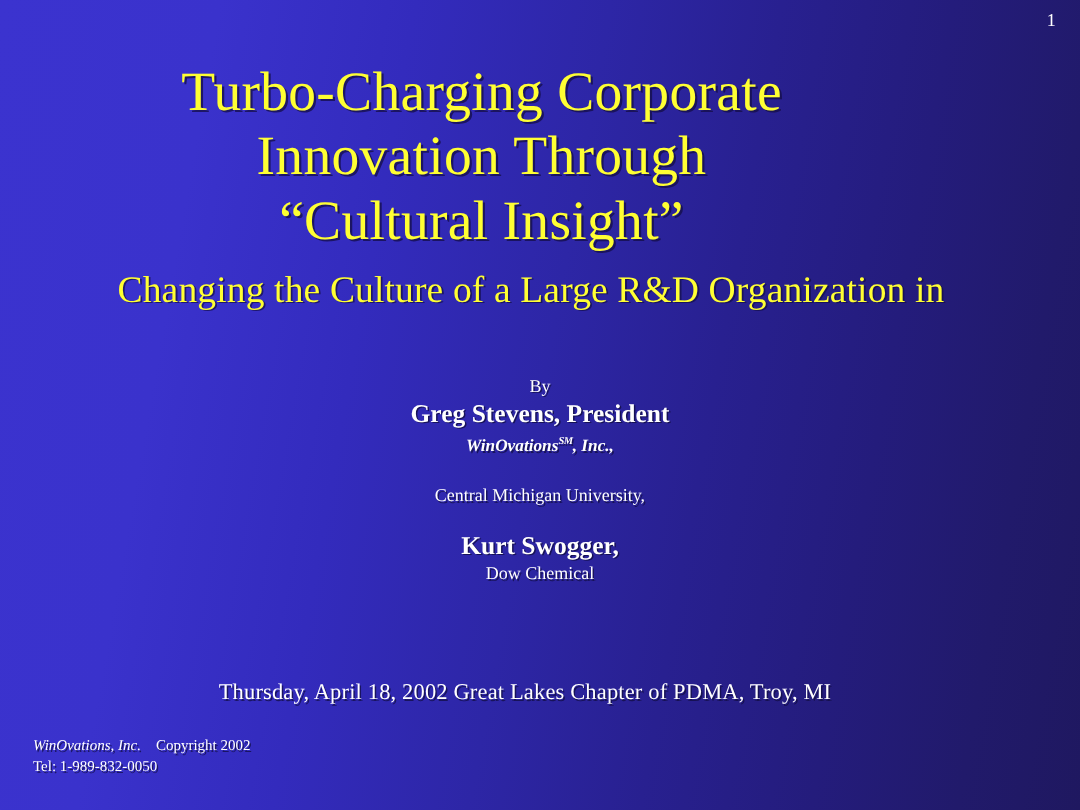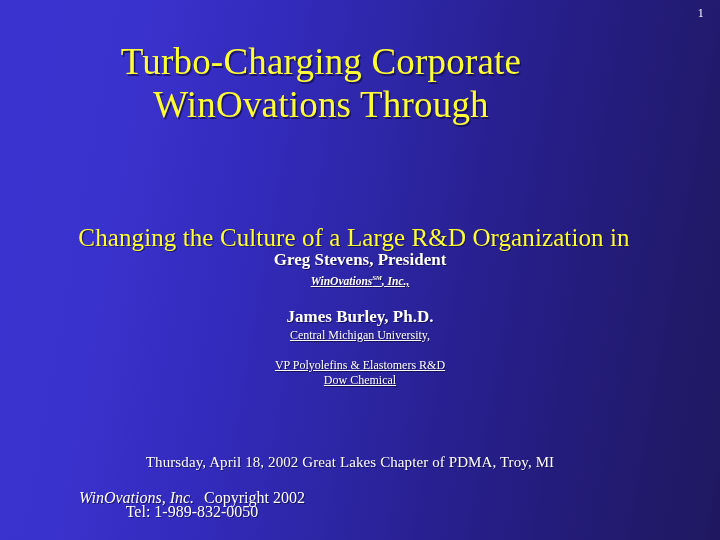--- a/index.html
+++ b/index.html
@@ -55,21 +55,20 @@
     white-space: nowrap;
   }
 
   
   #subtitle-block {
     position: absolute;
     top: 179px;
     left: 0;
     width: 708px;
     text-align: center;
-    margin-top: 44px;
   }
   .subtitle-line {
     color: #ffff33;
     font-size: 25px;
     line-height: 30px;
     letter-spacing: 0.1px;
     text-shadow: 1.2px 1.2px 0 rgba(20,14,70,0.7);
     white-space: nowrap;
   }
 
@@ -91,21 +90,20 @@
   .author-name {
     font-size: 17px;
     line-height: 22px;
     font-weight: bold;
     text-shadow: 1px 1px 0 rgba(16,12,60,0.75);
   }
   .author-org {
     font-size: 12px;
     line-height: 15px;
     text-shadow: 1px 1px 0 rgba(16,12,60,0.7);
-    text-decoration: underline;
   }
   .author-org.ital {
     font-style: italic;
     font-weight: bold;
     font-size: 11.5px;
   }
   .sm-mark {
     font-size: 7px;
     vertical-align: super;
     font-style: italic;
@@ -127,25 +125,25 @@
     line-height: 19px;
     letter-spacing: 0.1px;
     text-shadow: 1px 1px 0 rgba(16,12,60,0.7);
     white-space: nowrap;
   }
 
   
   #footer-block {
     position: absolute;
     top: 491px;
-    left: 42px;
+    left: 22px;
     width: 300px;
-    text-align: center;
-    color: #ffffff;
-    font-size: 16px;
+    text-align: left;
+    color: #ffffff;
+    font-size: 10px;
     line-height: 13.5px;
     text-shadow: 1px 1px 0 rgba(16,12,60,0.7);
   }
   #footer-block .legal {
     white-space: nowrap;
   }
   .company-ital {
     font-style: italic;
   }
   .copyright-sep {
@@ -155,46 +153,47 @@
 </style>
 </head>
 <body>
 
 <div id="slide">
 
   <div id="page-number">1</div>
 
   <div id="title-block">
     <div class="title-line">Turbo-Charging Corporate</div>
-    <div class="title-line">WinOvations Through</div>
+    <div class="title-line">Innovation Through</div>
+    <div class="title-line">“Cultural Insight”</div>
   </div>
 
   <div id="subtitle-block">
     <div class="subtitle-line">Changing the Culture of a Large R&amp;D Organization in</div>
   </div>
 
   <div id="authors-block">
 
+    <div class="by-line">By</div>
 
     <div class="author-group">
       <div class="author-name">Greg Stevens, President</div>
       <div class="author-org ital"><span>WinOvations</span><span class="sm-mark">SM</span><span>, Inc.,</span></div>
     </div>
 
     <div class="gap-a"></div>
 
     <div class="author-group">
-      <div class="author-name">James Burley, Ph.D.</div>
       <div class="author-org">Central Michigan University,</div>
     </div>
 
     <div class="gap-b"></div>
 
     <div class="author-group">
-      <div class="author-org">VP Polyolefins &amp; Elastomers R&amp;D</div>
+      <div class="author-name">Kurt Swogger,</div>
       <div class="author-org">Dow Chemical</div>
     </div>
 
   </div>
 
   <div id="event-line">Thursday, April 18, 2002  Great Lakes Chapter of PDMA,  Troy, MI</div>
 
   <div id="footer-block">
     <div class="legal"><span class="company-ital">WinOvations, Inc.</span><span class="copyright-sep"></span><span>Copyright 2002</span></div>
     <div>Tel:  1-989-832-0050</div>

